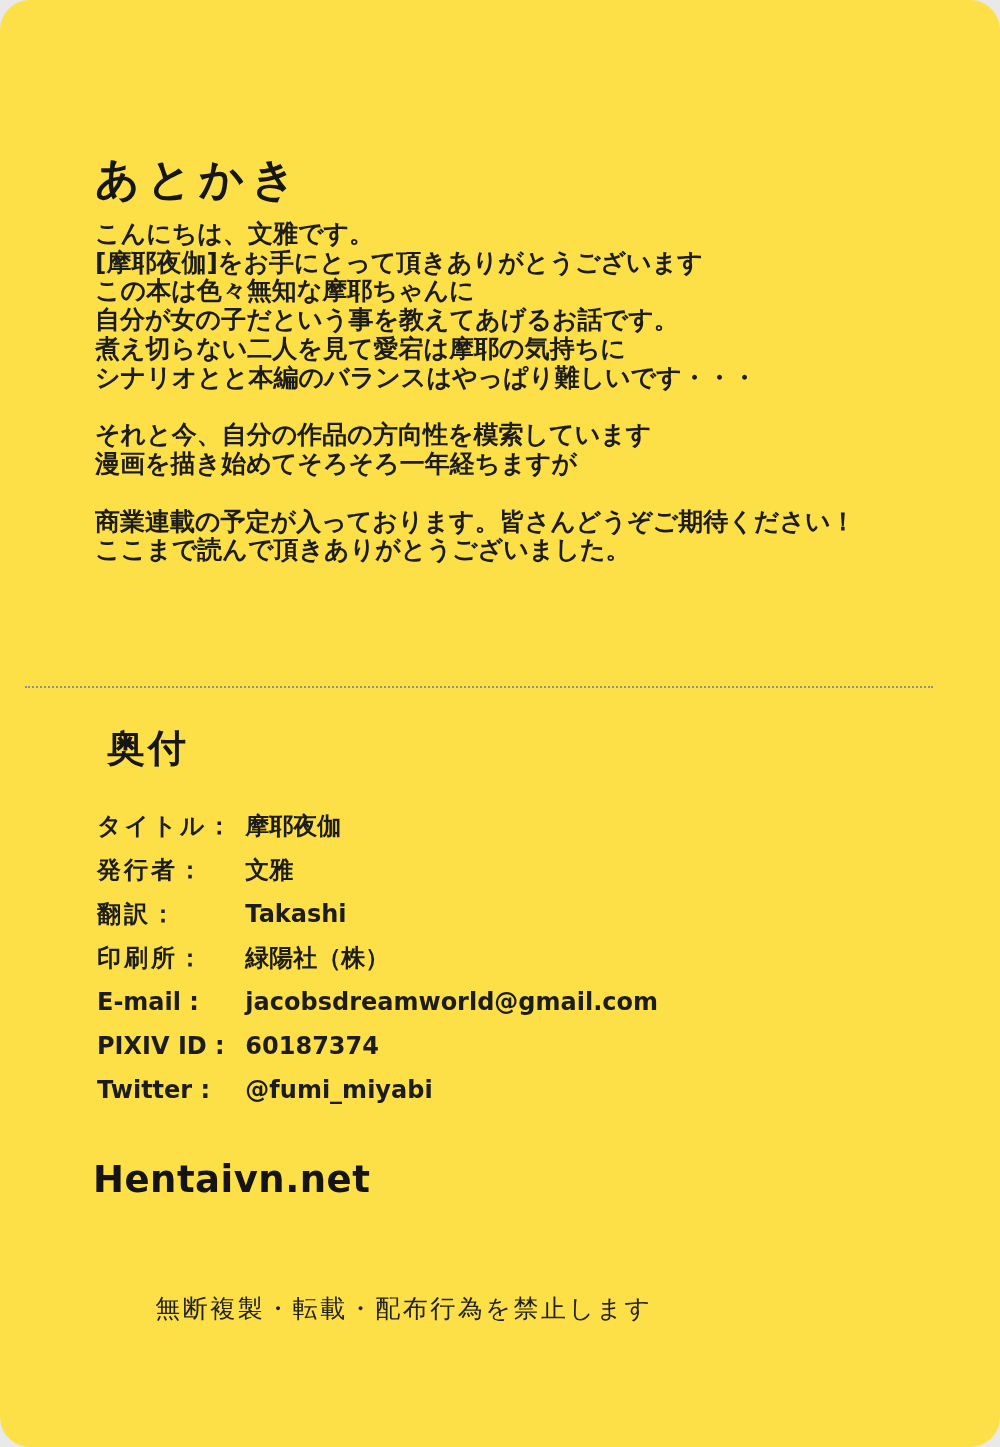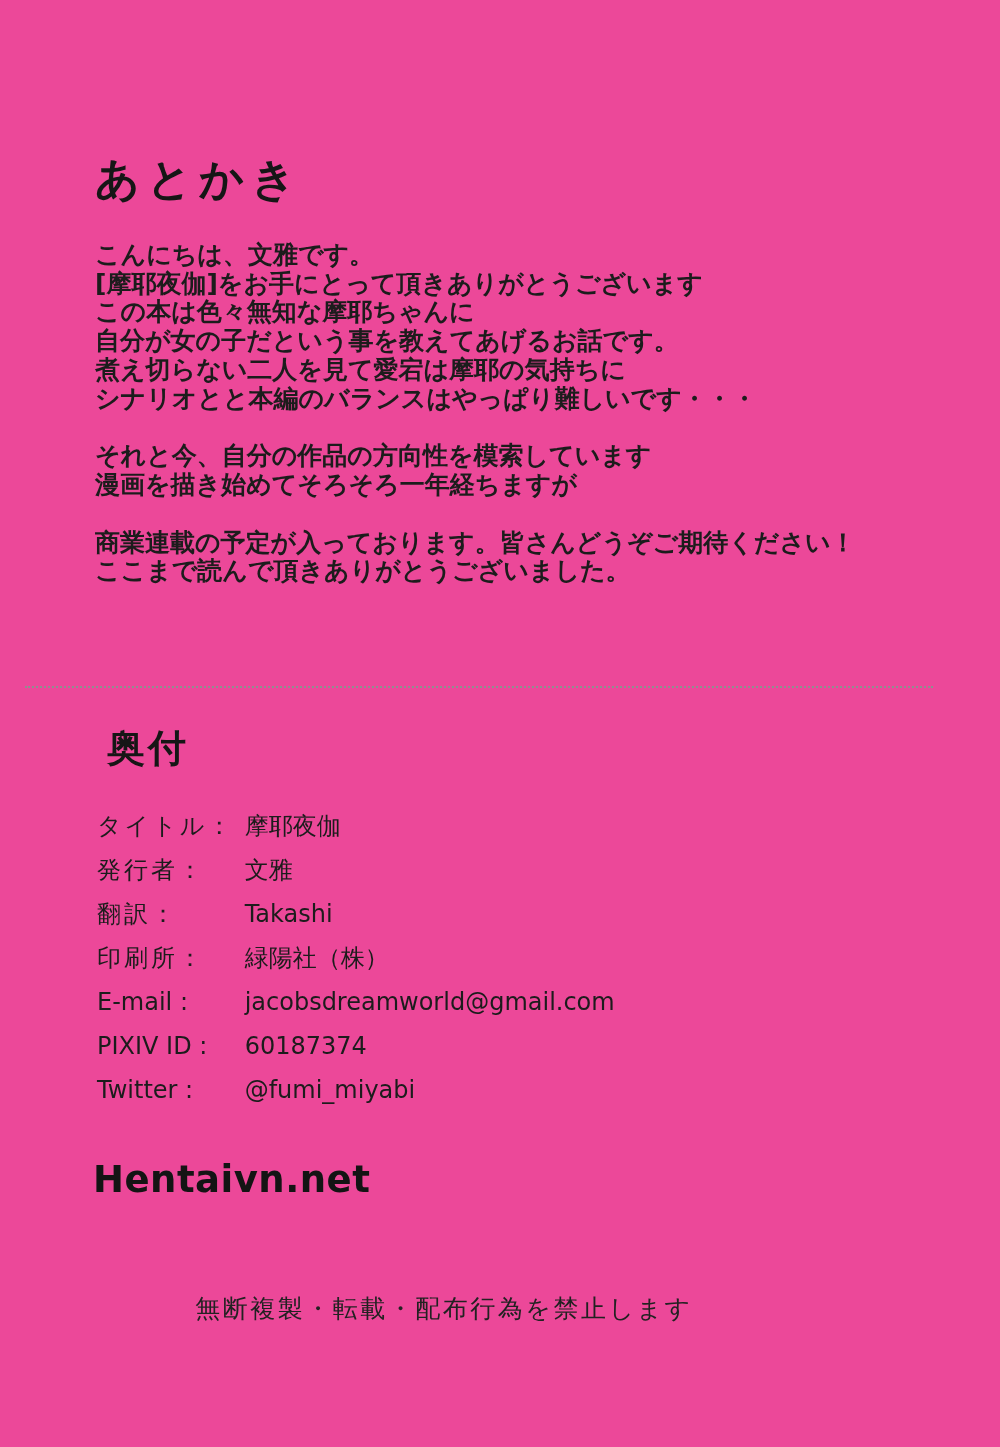--- a/index.html
+++ b/index.html
@@ -5,39 +5,40 @@
   html, body {
     margin: 0;
     padding: 0;
     background: #e9e9e9;
   }
   .page {
     position: relative;
     width: 1000px;
     height: 1447px;
     margin: 0 auto;
-    background: #ec4899;
+    background: #fde047;
     color: #1b1b1b;
     font-family: "DejaVu Sans", "Liberation Sans", sans-serif;
     overflow: hidden;
+    border-radius: 30px;
   }
   .afterword-title {
     position: absolute;
     left: 95px;
     top: 150px;
     margin: 0;
     font-size: 44px;
     font-weight: 700;
     letter-spacing: 7px;
     color: #161616;
   }
   .body-text {
     position: absolute;
     left: 95px;
-    top: 241px;
+    top: 220px;
     font-size: 25px;
     font-weight: 600;
     line-height: 28.7px;
     color: #1c1c1c;
   }
   .body-text p {
     margin: 0 0 29px 0;
   }
   .line { display: block; white-space: nowrap; }
   .divider {
@@ -56,21 +57,21 @@
     font-size: 38px;
     font-weight: 700;
     letter-spacing: 3px;
     color: #161616;
   }
   .colophon-rows {
     position: absolute;
     left: 97px;
     top: 812px;
     font-size: 24px;
-    font-weight: 400;
+    font-weight: 700;
     color: #1c1c1c;
   }
   .crow {
     margin-bottom: 16px;
     line-height: 28px;
     white-space: nowrap;
   }
   .crow .label {
     display: inline-block;
     width: 140px;
@@ -89,21 +90,20 @@
     position: absolute;
     left: 0;
     top: 1292px;
     width: 808px;
     text-align: center;
     font-family: "DejaVu Serif", "Liberation Serif", serif;
     font-size: 25px;
     font-weight: 500;
     letter-spacing: 2.5px;
     color: #222;
-    margin-left: 40px;
   }
 </style>
 </head>
 <body>
 
 <div class="page">
 
   <h1 class="afterword-title">あとかき</h1>
 
   <div class="body-text">

